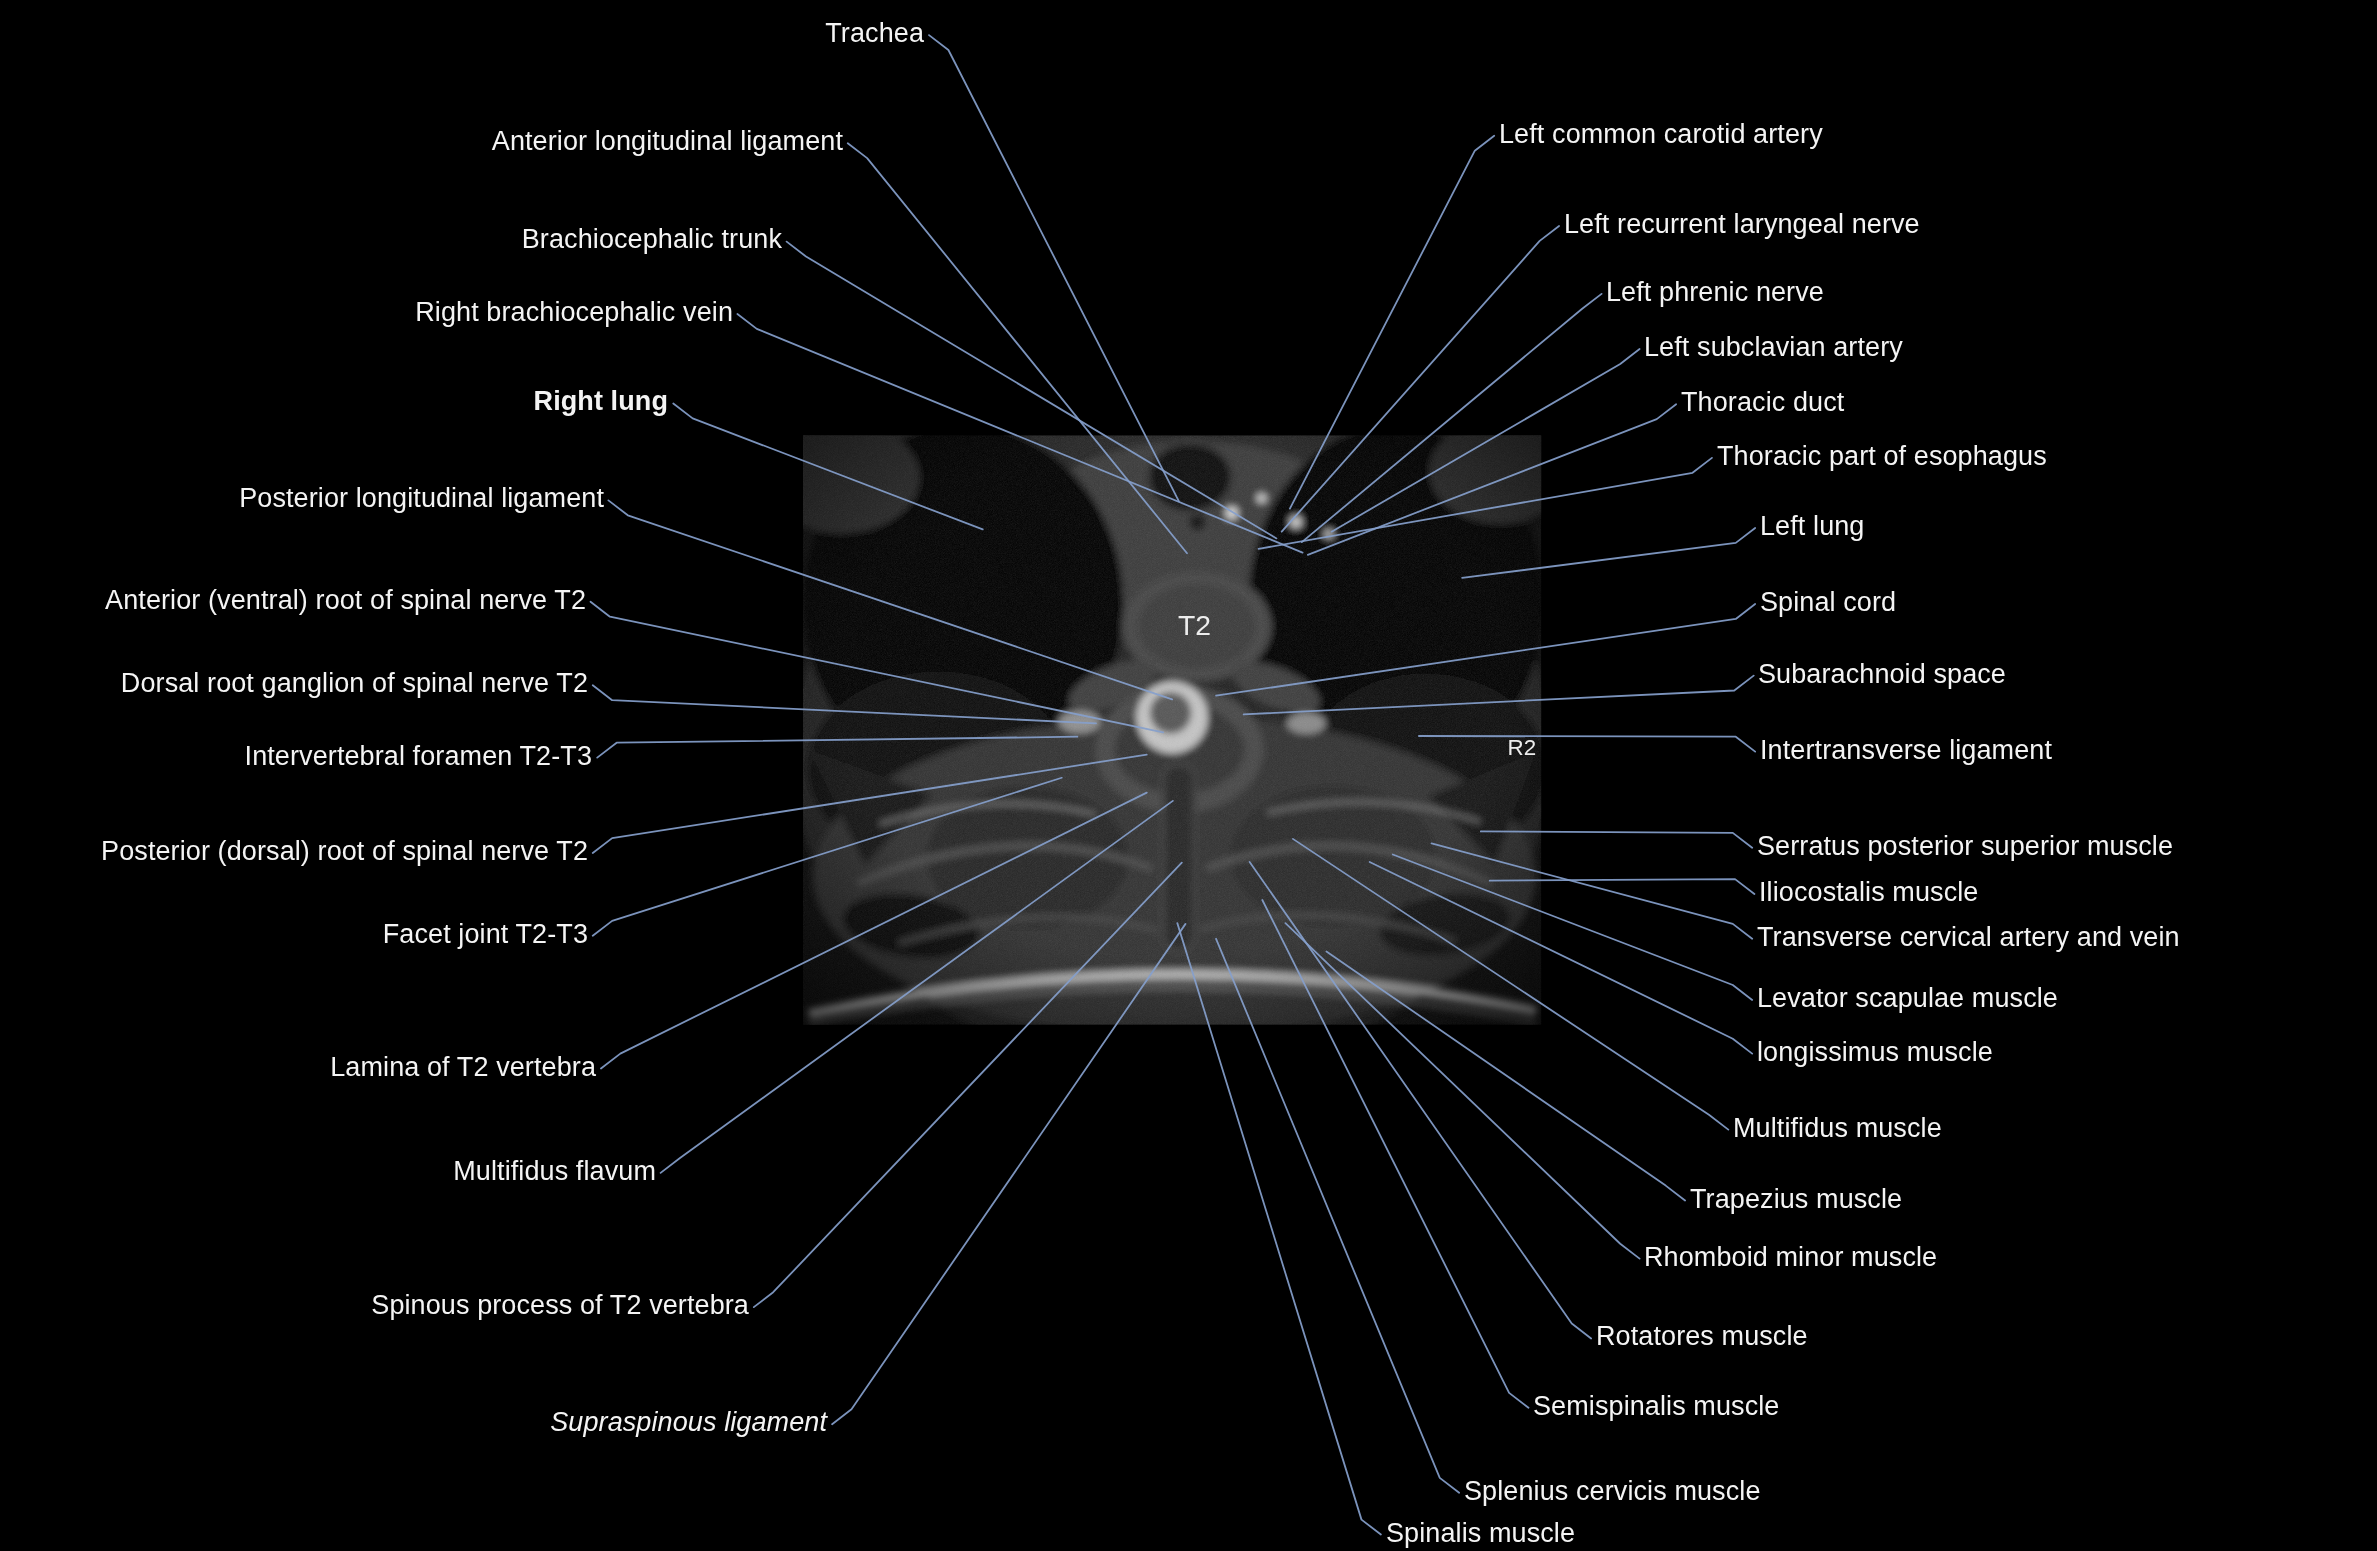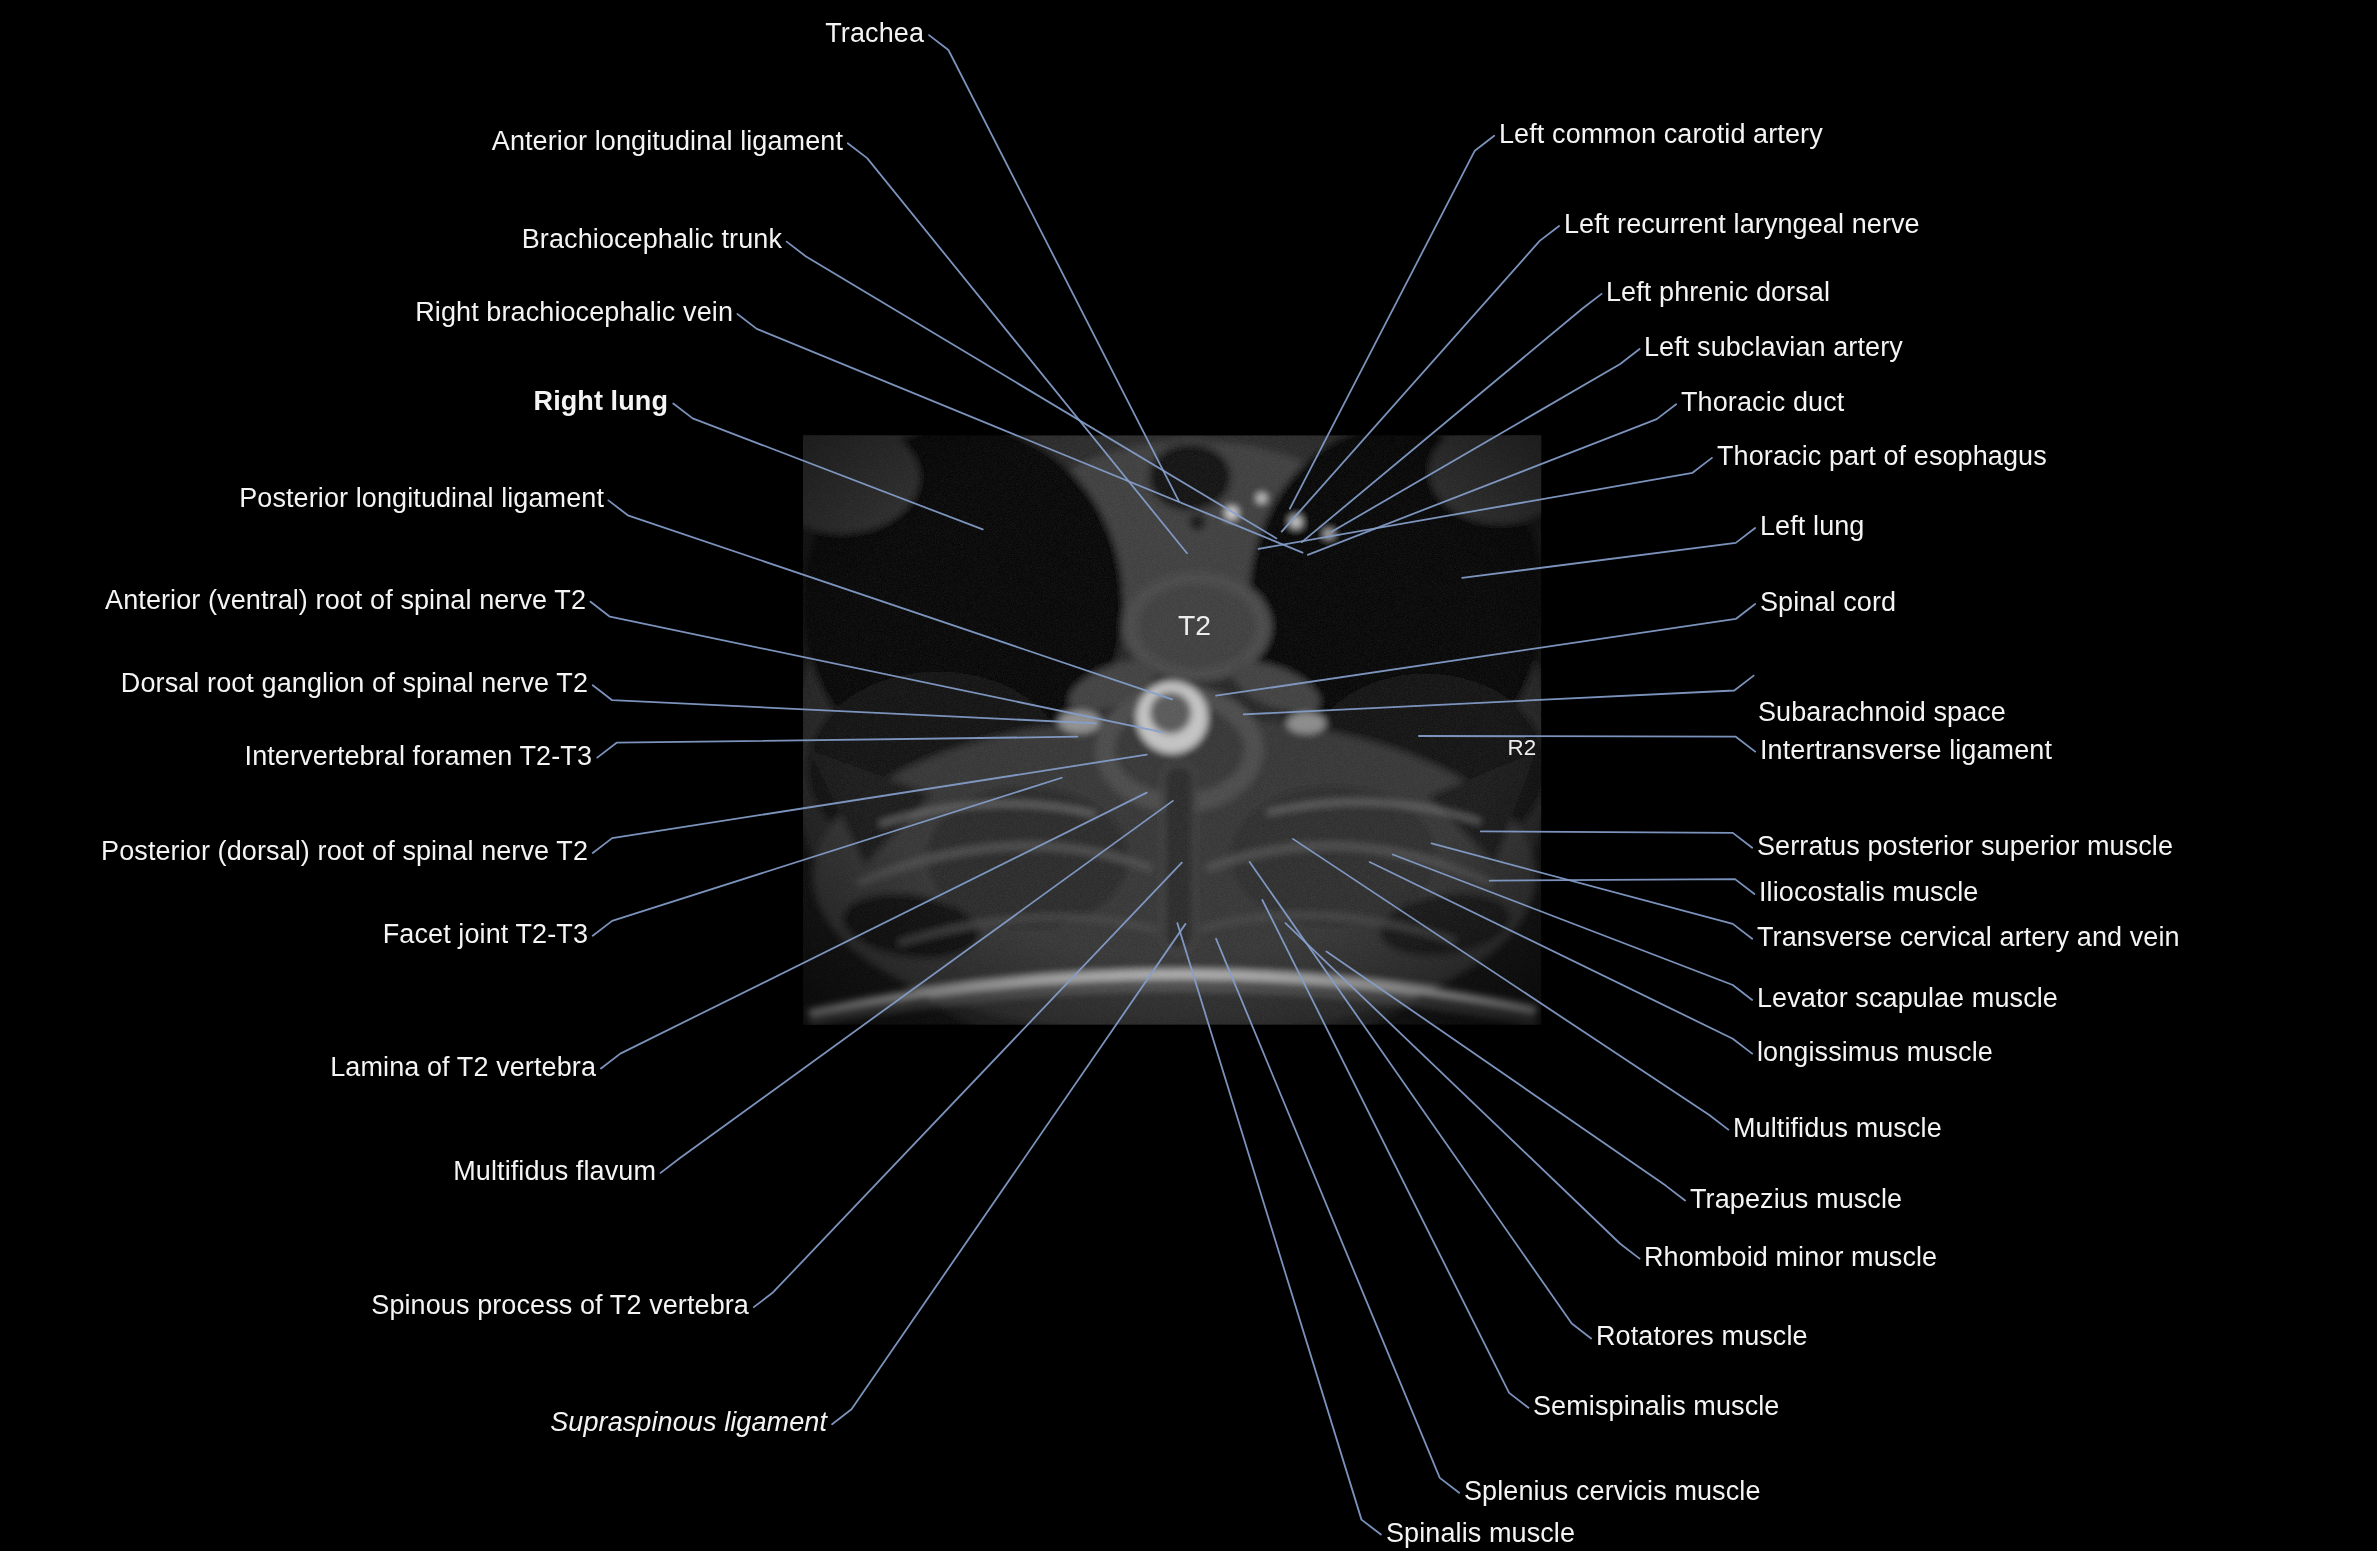--- a/index.html
+++ b/index.html
@@ -158,27 +158,27 @@
       <div class="label left" style="right: 1789px; top: 668px;">Dorsal root ganglion of spinal nerve T2</div>
       <div class="label left" style="right: 1785px; top: 741px;">Intervertebral foramen T2-T3</div>
       <div class="label left" style="right: 1789px; top: 836px;">Posterior (dorsal) root of spinal nerve T2</div>
       <div class="label left" style="right: 1789px; top: 919px;">Facet joint T2-T3</div>
       <div class="label left" style="right: 1781px; top: 1052px;">Lamina of T2 vertebra</div>
       <div class="label left" style="right: 1721px; top: 1156px;">Multifidus flavum</div>
       <div class="label left" style="right: 1628px; top: 1290px;">Spinous process of T2 vertebra</div>
       <div class="label left" style="right: 1550px; top: 1407px; font-style: italic;">Supraspinous ligament</div>
       <div class="label right" style="left: 1499px; top: 119px;">Left common carotid artery</div>
       <div class="label right" style="left: 1564px; top: 209px;">Left recurrent laryngeal nerve</div>
-      <div class="label right" style="left: 1606px; top: 277px;">Left phrenic dorsal</div>
+      <div class="label right" style="left: 1606px; top: 277px;">Left phrenic nerve</div>
       <div class="label right" style="left: 1644px; top: 332px;">Left subclavian artery</div>
       <div class="label right" style="left: 1681px; top: 387px;">Thoracic duct</div>
       <div class="label right" style="left: 1717px; top: 441px;">Thoracic part of esophagus</div>
       <div class="label right" style="left: 1760px; top: 511px;">Left lung</div>
       <div class="label right" style="left: 1760px; top: 587px;">Spinal cord</div>
-      <div class="label right" style="left: 1758px; top: 659px; margin-top: 38px;">Subarachnoid space</div>
+      <div class="label right" style="left: 1758px; top: 659px;">Subarachnoid space</div>
       <div class="label right" style="left: 1760px; top: 735px;">Intertransverse ligament</div>
       <div class="label right" style="left: 1757px; top: 831px;">Serratus posterior superior muscle</div>
       <div class="label right" style="left: 1759px; top: 877px;">Iliocostalis muscle</div>
       <div class="label right" style="left: 1757px; top: 922px;">Transverse cervical artery and vein</div>
       <div class="label right" style="left: 1757px; top: 983px;">Levator scapulae muscle</div>
       <div class="label right" style="left: 1757px; top: 1037px;">longissimus muscle</div>
       <div class="label right" style="left: 1733px; top: 1113px;">Multifidus muscle</div>
       <div class="label right" style="left: 1690px; top: 1184px;">Trapezius muscle</div>
       <div class="label right" style="left: 1644px; top: 1242px;">Rhomboid minor muscle</div>
       <div class="label right" style="left: 1596px; top: 1321px;">Rotatores muscle</div>

